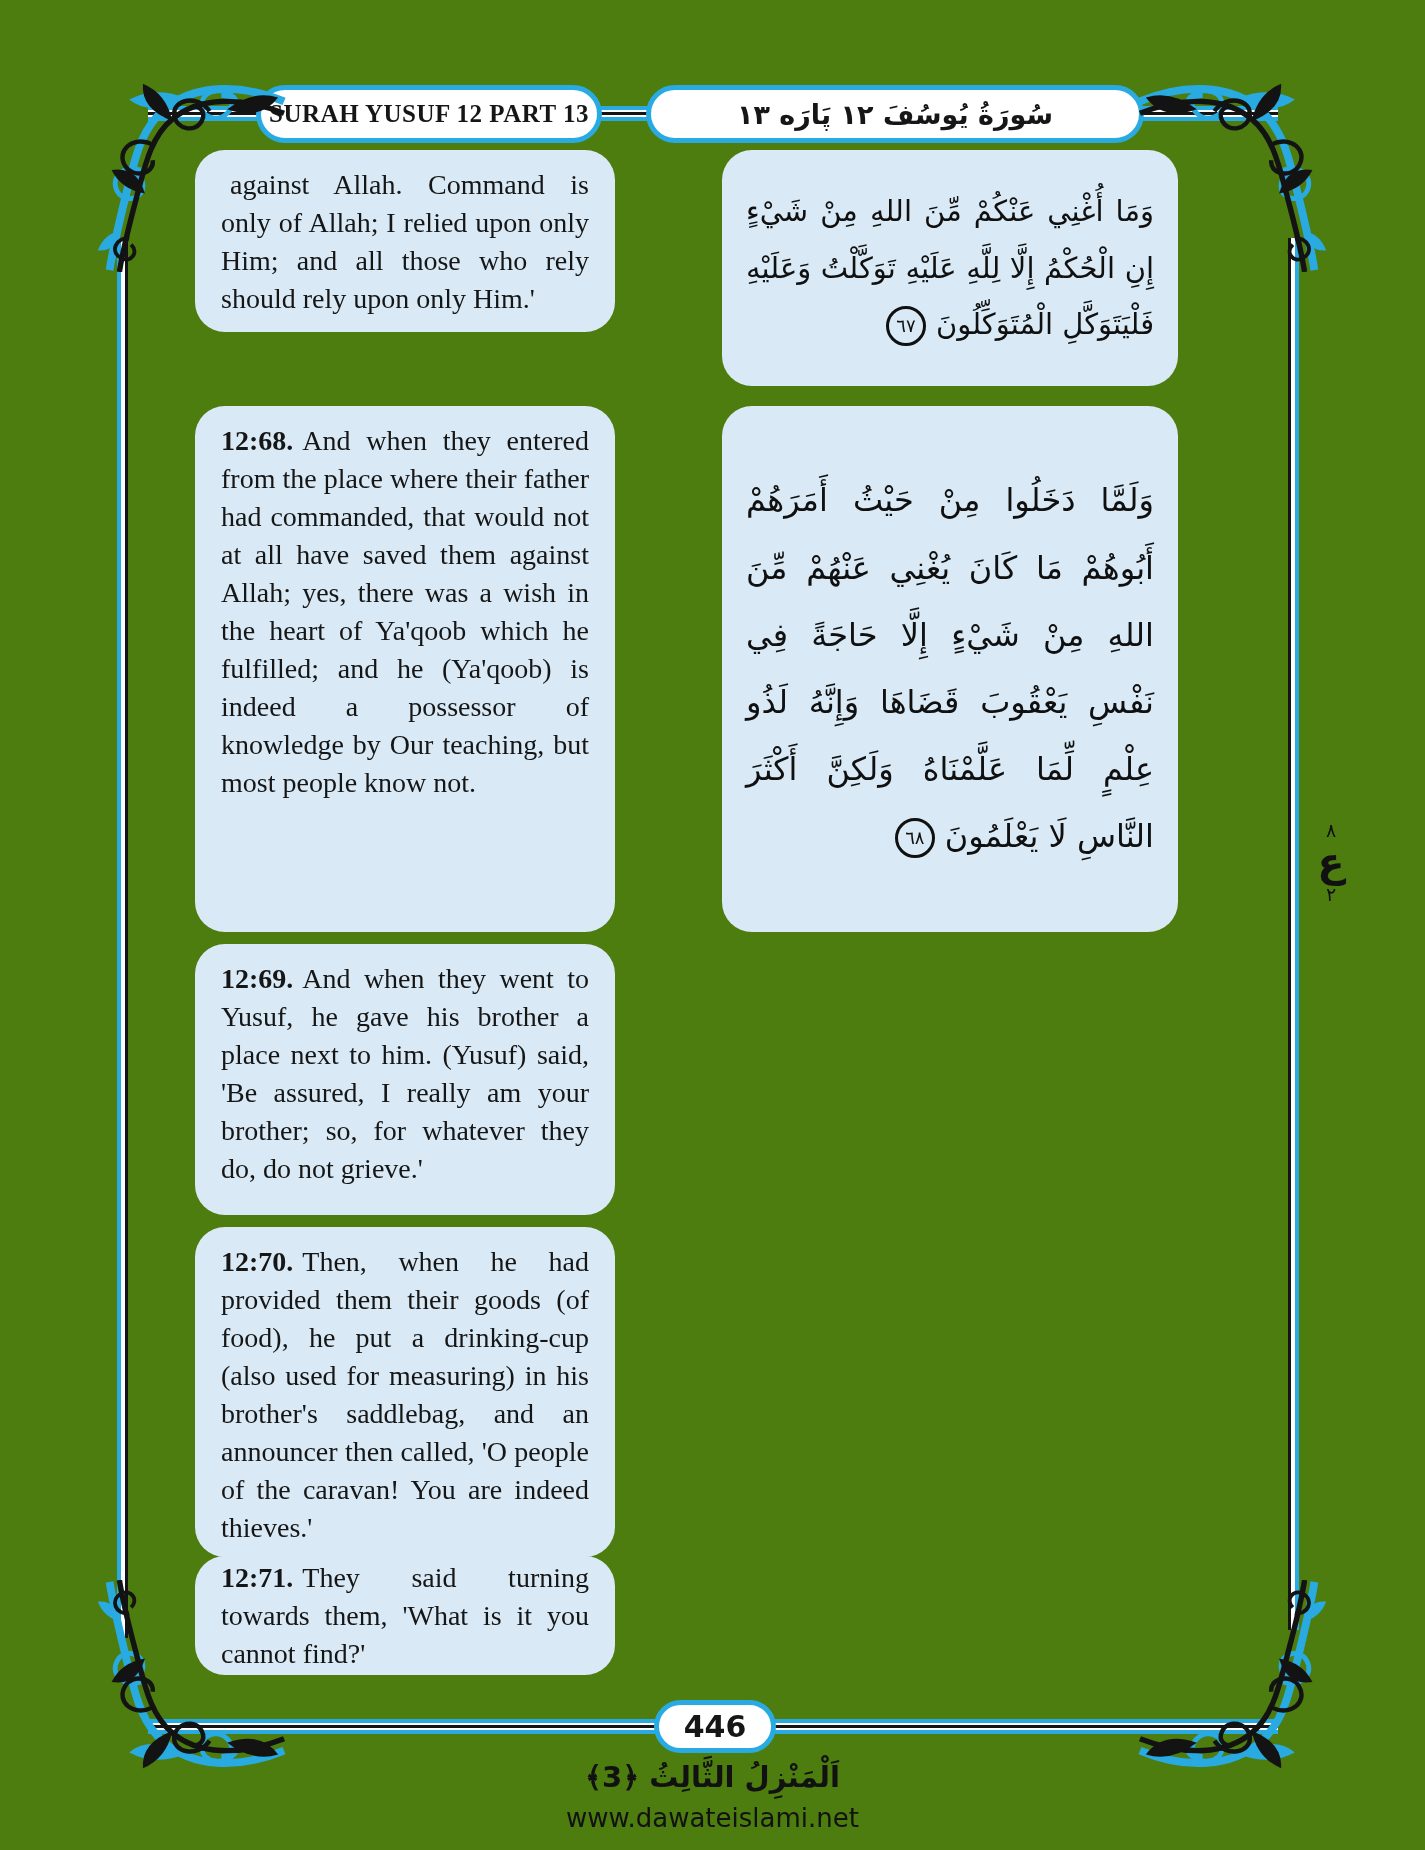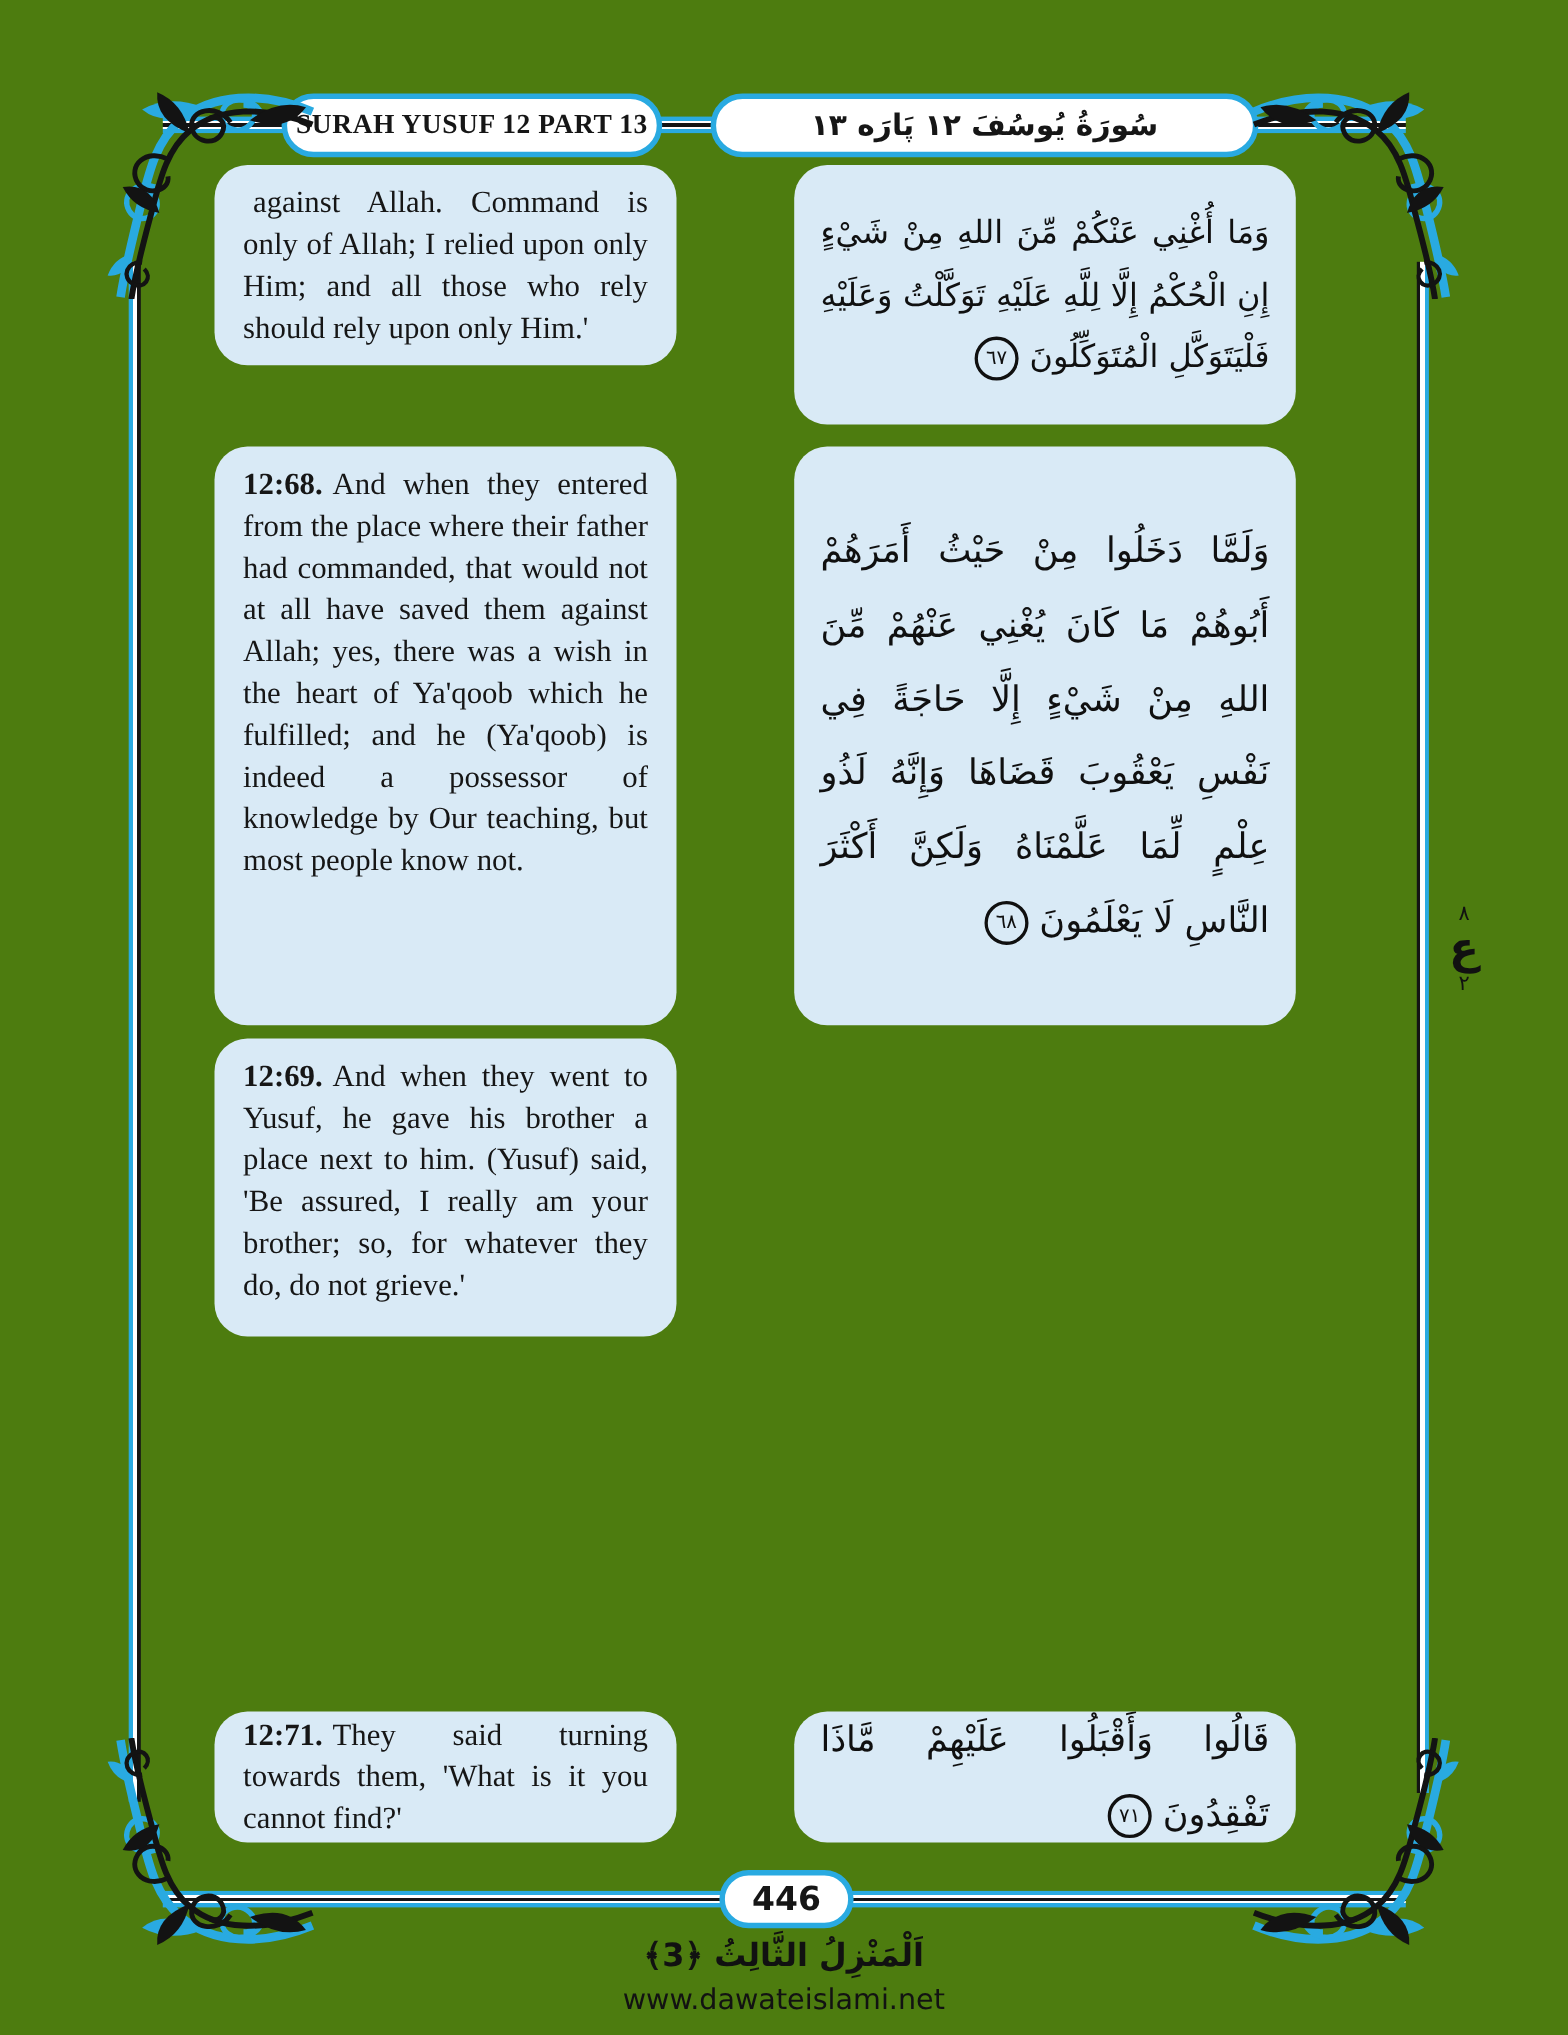--- a/index.html
+++ b/index.html
@@ -128,26 +128,26 @@
     <p><b class="vnum">12:68.</b><span>And when they entered from the place where their father had commanded, that would not at all have saved them against Allah; yes, there was a wish in the heart of Ya'qoob which he fulfilled; and he (Ya'qoob) is indeed a possessor of knowledge by Our teaching, but most people know not.</span></p>
   </div>
   <div class="box ar ar-m r2ar">
     <p><span>وَلَمَّا دَخَلُوا مِنْ حَيْثُ أَمَرَهُمْ أَبُوهُمْ مَا كَانَ يُغْنِي عَنْهُمْ مِّنَ اللهِ مِنْ شَيْءٍ إِلَّا حَاجَةً فِي نَفْسِ يَعْقُوبَ قَضَاهَا وَإِنَّهُ لَذُو عِلْمٍ لِّمَا عَلَّمْنَاهُ وَلَكِنَّ أَكْثَرَ النَّاسِ لَا يَعْلَمُونَ</span><span class="ayah">٦٨</span></p>
   </div>
 
   <div class="box en r3en">
     <p><b class="vnum">12:69.</b><span>And when they went to Yusuf, he gave his brother a place next to him. (Yusuf) said, 'Be assured, I really am your brother; so, for whatever they do, do not grieve.'</span></p>
   </div>
 
+  <div class="box en r4en">
+    <p><b class="vnum">12:70.</b><span>Then, when he had provided them their goods (of food), he put a drinking-cup (also used for measuring) in his brother's saddlebag, and an announcer then called, 'O people of the caravan! You are indeed thieves.'</span></p>
+  </div>
 
   <div class="box en r5en">
     <p><b class="vnum">12:71.</b><span>They said turning towards them, 'What is it you cannot find?'</span></p>
-  </div>
-  <div class="box ar ar-m r5ar">
-    <p><span>قَالُوا وَأَقْبَلُوا عَلَيْهِمْ مَّاذَا تَفْقِدُونَ</span><span class="ayah">٧١</span></p>
   </div>
 
   <div class="ruku">
     <span class="num">٨</span>
     <span class="ain">ع</span>
     <span class="num">٢</span>
   </div>
 
   <div class="pill pill-page">
     <span>446</span>

